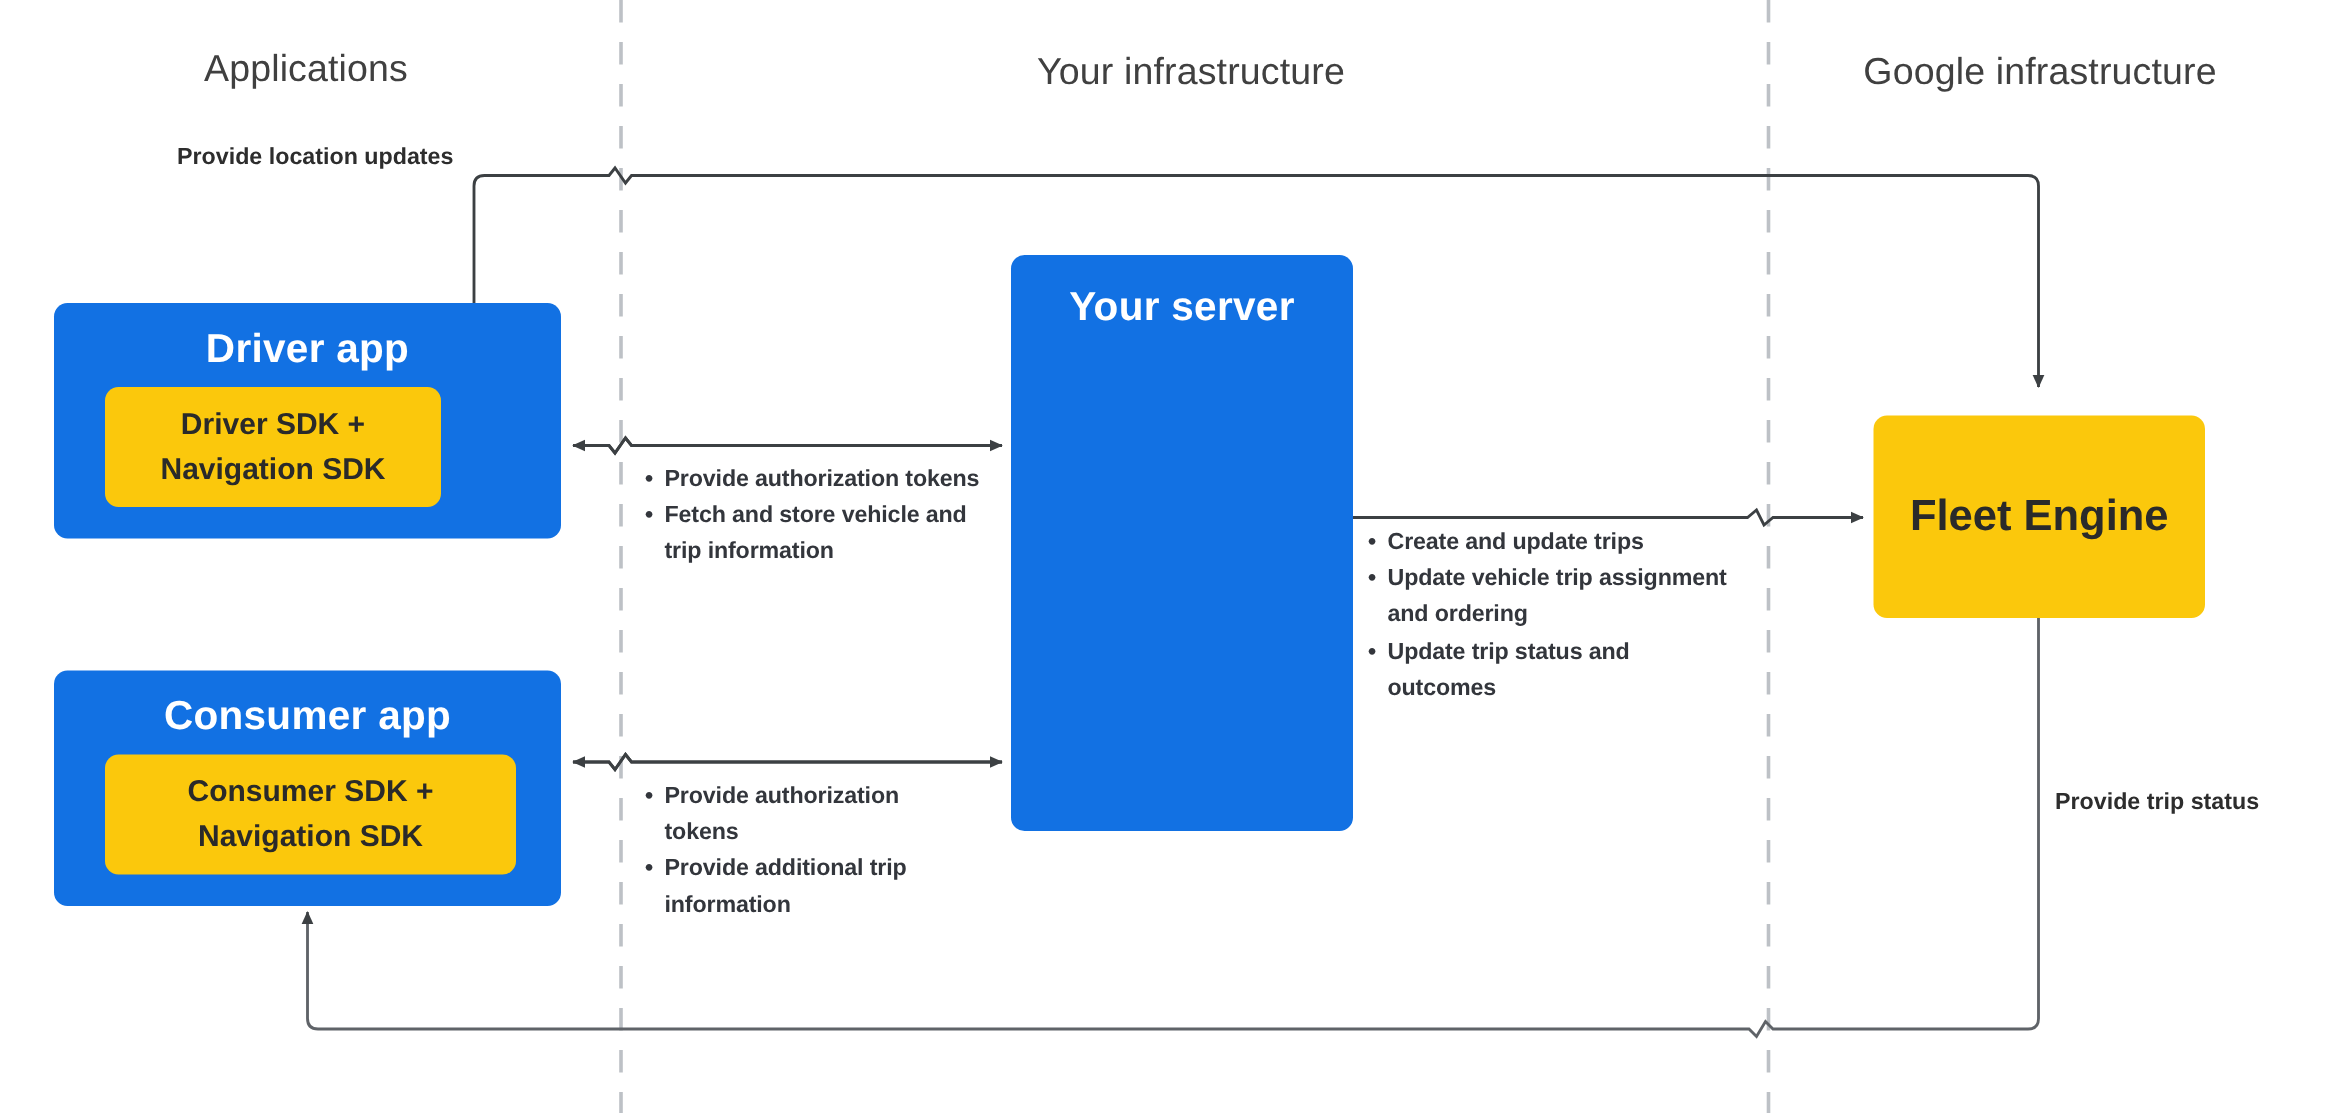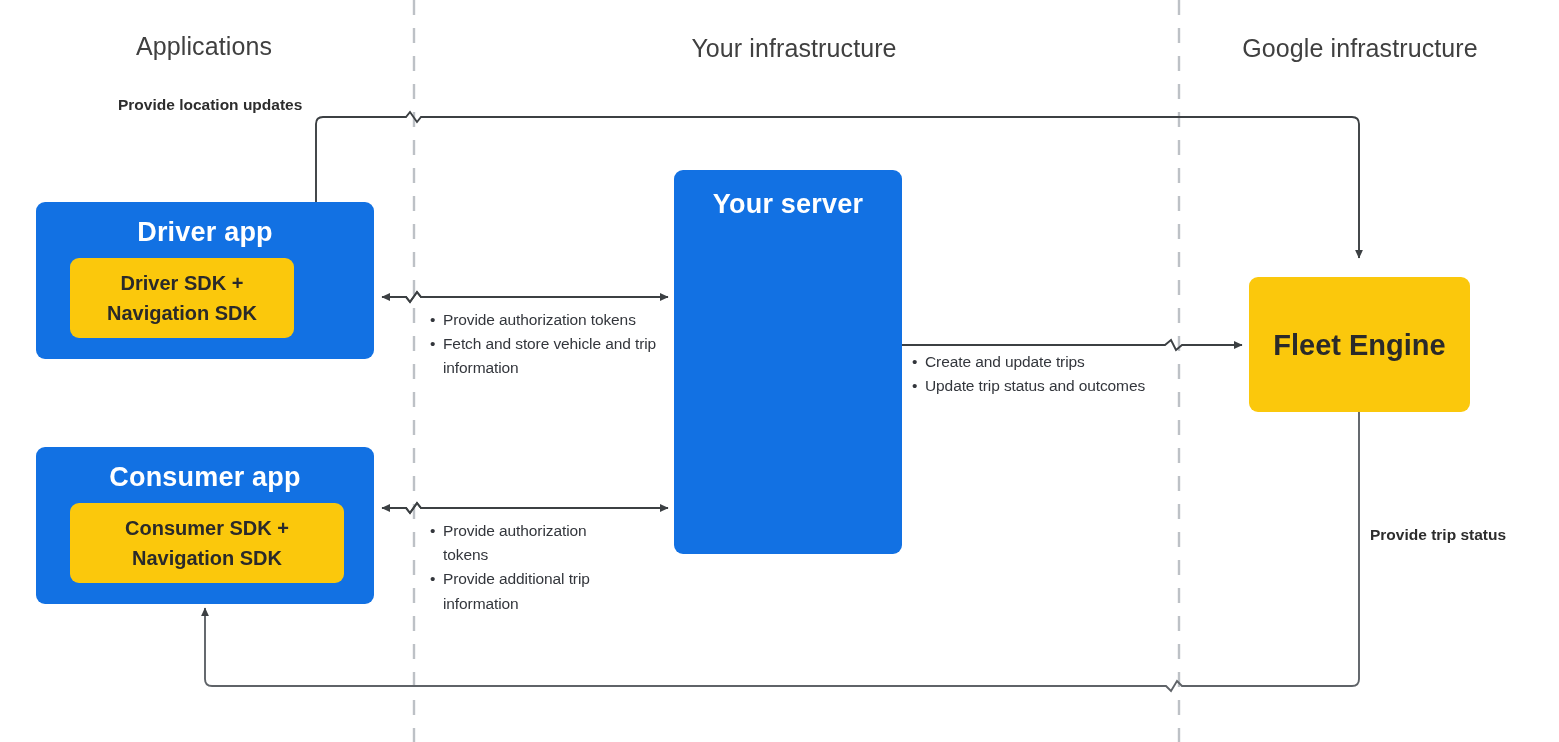--- a/index.html
+++ b/index.html
@@ -87,21 +87,21 @@
   ul.bullets {
     position: absolute;
     margin: 0;
     padding: 0;
     list-style: none;
   }
   ul.bullets li {
     position: relative;
     padding-left: 13px;
     font-size: 15.5px;
-    font-weight: normal;
+    font-weight: bold;
     color: #33363c;
     line-height: 24.2px;
     letter-spacing: -0.1px;
   }
   ul.bullets li::before {
     content: "\2022";
     position: absolute;
     left: 0;
     top: 0;
     color: #33363c;
@@ -189,16 +189,17 @@
     <li>Fetch and store vehicle and trip information</li>
   </ul>
 
   <ul class="bullets" style="left:430px; top:519px; width:200px;">
     <li>Provide authorization tokens</li>
     <li>Provide additional trip information</li>
   </ul>
 
   <ul class="bullets" style="left:912px; top:350px; width:245px;">
     <li>Create and update trips</li>
+    <li>Update vehicle trip assignment and ordering</li>
     <li>Update trip status and outcomes</li>
   </ul>
 
 </div>
 
 </body></html>

